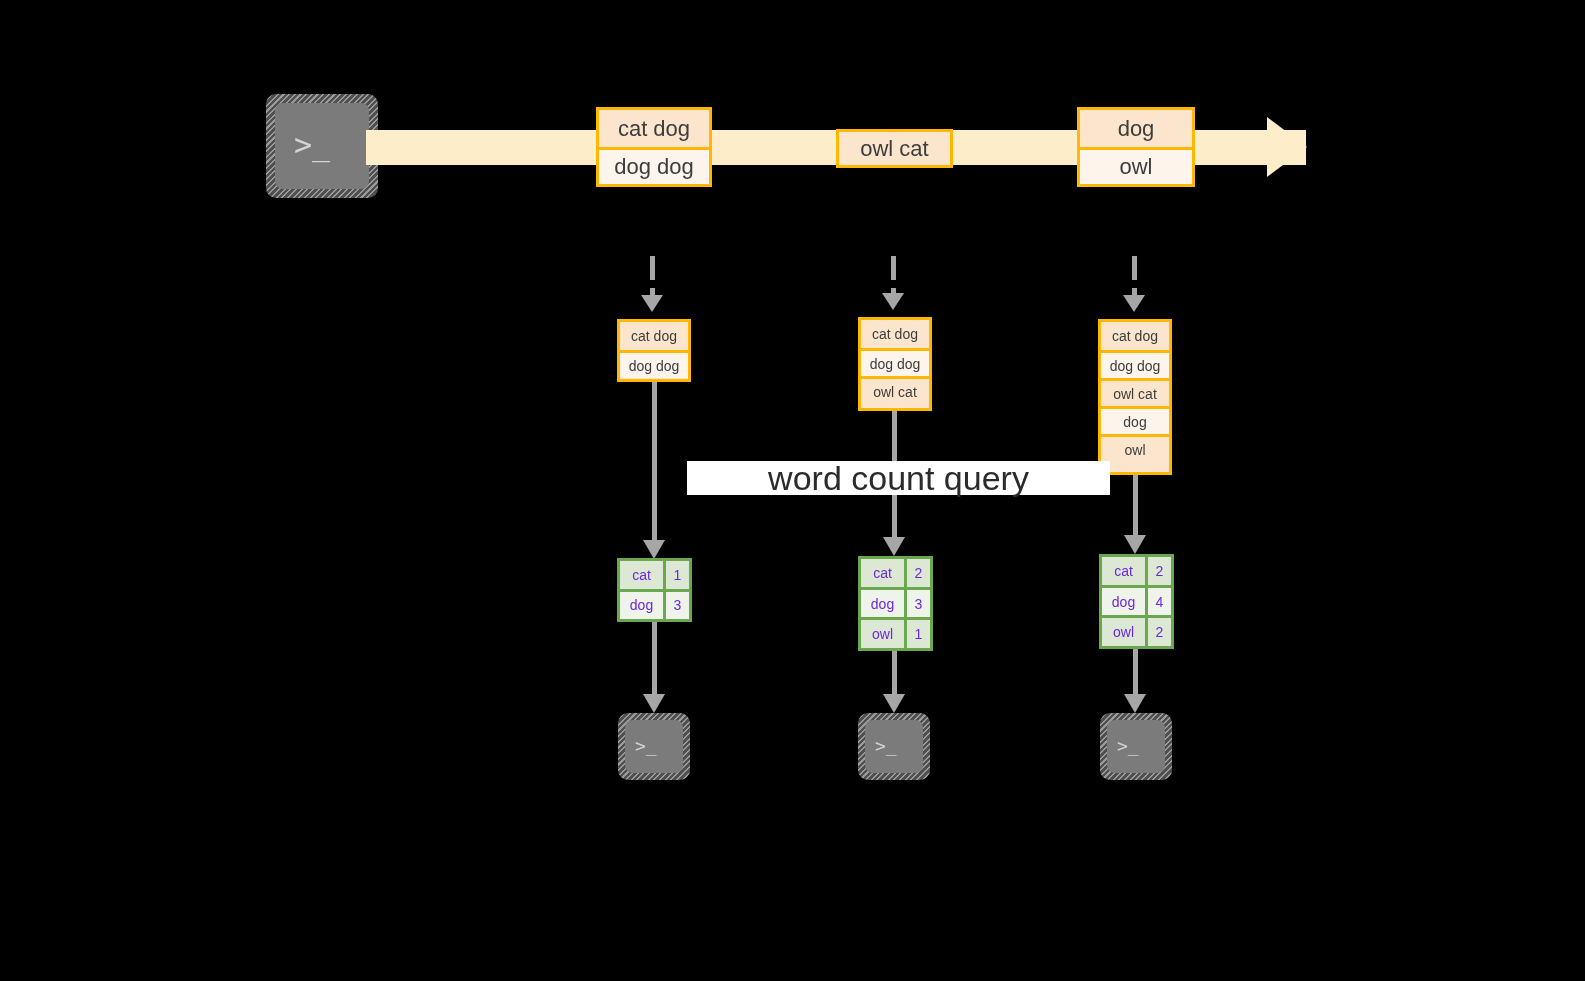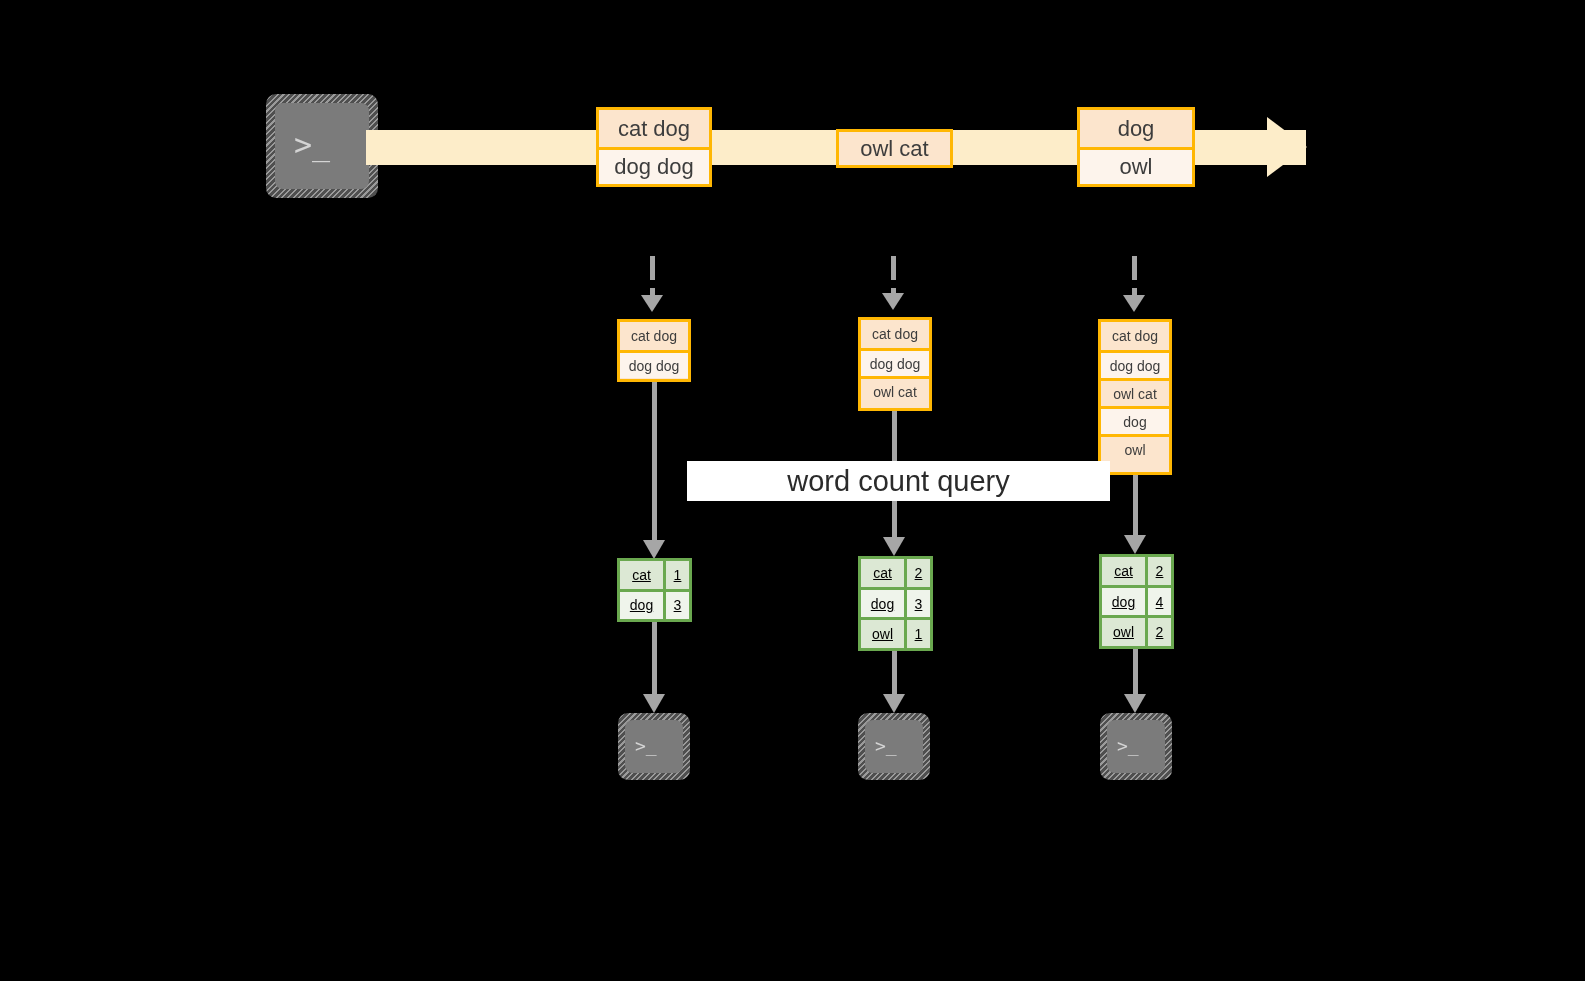--- a/index.html
+++ b/index.html
@@ -106,23 +106,22 @@
     display: flex;
     flex: 1 1 auto;
     box-sizing: border-box;
   }
   .tbl-row + .tbl-row { border-top: 3px solid #6aa84f; }
   .tbl-word, .tbl-cnt {
     box-sizing: border-box;
     display: flex;
     align-items: center;
     justify-content: center;
-    color: #000000;
+    color: #6d28d9;
     white-space: nowrap;
-    text-decoration: underline;
   }
   .tbl-cnt { border-left: 3px solid #6aa84f; }
   .tbl-row.shadeA .tbl-word, .tbl-row.shadeA .tbl-cnt { background: #dce8d4; }
   .tbl-row.shadeB .tbl-word, .tbl-row.shadeB .tbl-cnt { background: #eff4eb; }
 
   
   .query-band {
     position: absolute;
     background: #ffffff;
     display: flex;
@@ -258,15 +257,15 @@
 
   <div class="v-shaft" style="left:1133px; top:649px; width:5px; height:49px;"></div>
   <div class="v-head" style="left:1124px; top:694px; border-width:19px 11px 0 11px;"></div>
 
   <div class="term" style="left:1100px; top:713px; width:72px; height:67px;">
     <div class="term-hatch"></div>
     <div class="term-face" style="left:7px; top:7px; right:7px; bottom:7px;"></div>
     <div class="term-glyph" style="left:17px; top:24px; font-size:18px;">&gt;_</div>
   </div>
 
-  <div class="query-band" style="left:687px; top:461px; width:423px; height:40px; font-size:29px;text-align:right;">word count query</div>
+  <div class="query-band" style="left:687px; top:461px; width:423px; height:34px; font-size:34px;text-align:right;">word count query</div>
 
 </div>
 
 </body></html>

